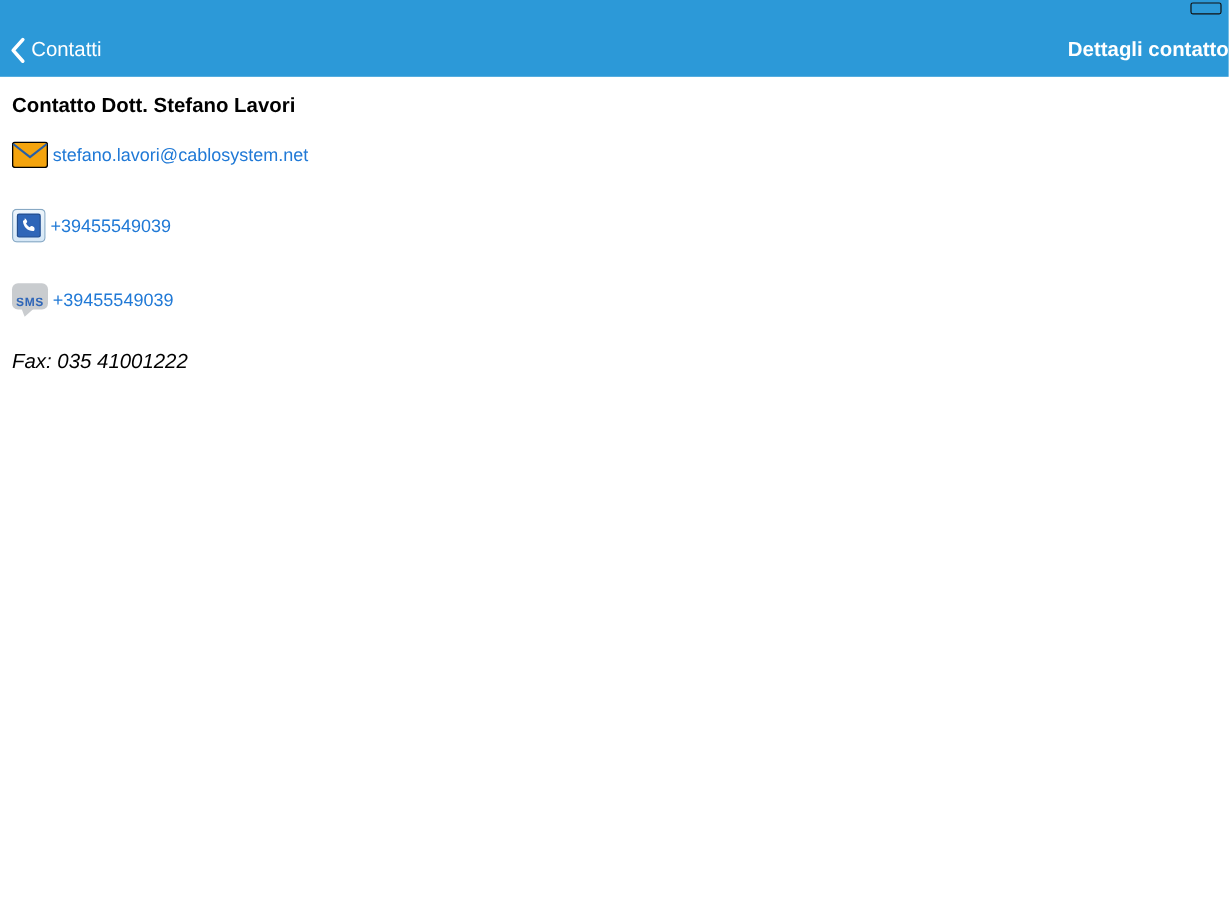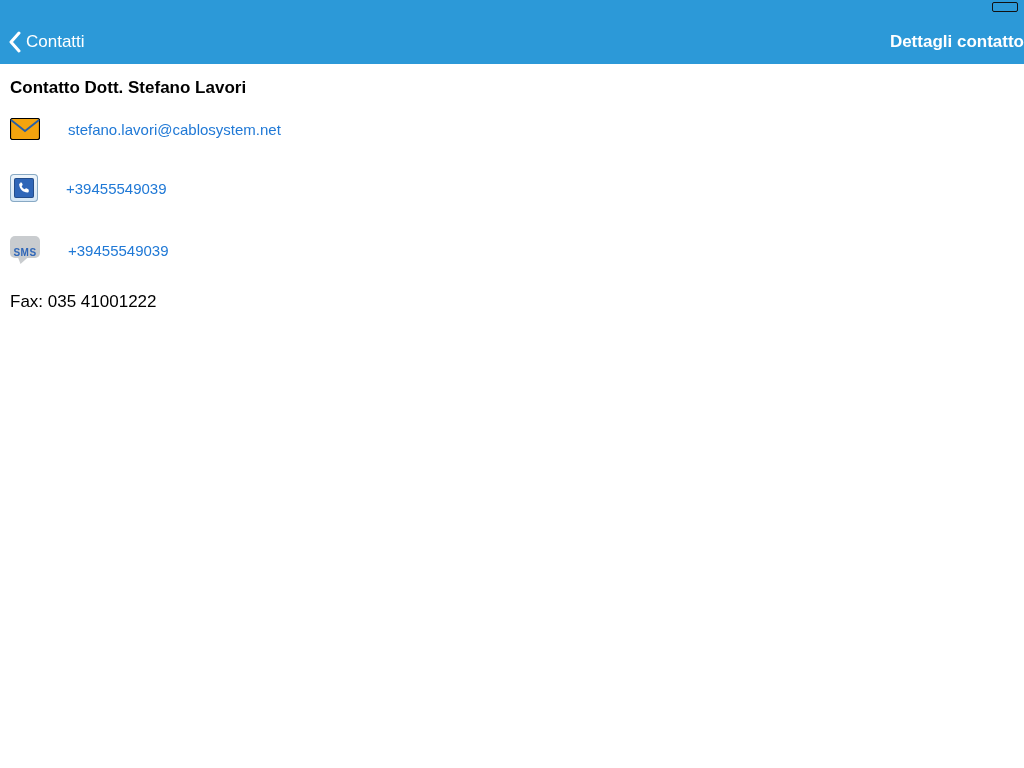--- a/index.html
+++ b/index.html
@@ -5,25 +5,25 @@
   * { box-sizing: border-box; margin: 0; padding: 0; }
   html, body { width: 1024px; height: 768px; font-family: -apple-system, "Helvetica Neue", Helvetica, Arial, sans-serif; background: #fff; color: #000; overflow: hidden; }
   .statusbar { height: 20px; background: #2c99d8; position: relative; }
   .statusbar .right-box { position: absolute; top: 2px; right: 6px; width: 26px; height: 10px; border: 1px solid #111; border-radius: 2px; }
   .navbar { height: 44px; background: #2c99d8; display: flex; align-items: center; position: relative; }
   .back { display: flex; align-items: center; gap: 4px; color: #fff; font-size: 17px; padding-left: 8px; cursor: pointer; }
   .back svg { display: block; }
   .title { position: absolute; left: 0; right: 0; text-align: right; color: #fff; font-weight: 600; font-size: 17px; pointer-events: none; }
   .content { padding: 0 10px; margin-top: 14px; }
   .contact-name { font-weight: 700; font-size: 17px; margin-top: 8px; }
-  .row { display: flex; align-items: center; gap: 28px; margin-top: 24px; }
+  .row { display: flex; align-items: center; gap: 4px; margin-top: 24px; }
   .row.first { margin-top: 20px; }
   .icon-box { width: 30px; height: 22px; display: flex; align-items: center; justify-content: center; }
   .link { color: #2079d6; font-size: 15px; text-decoration: none; cursor: pointer; }
-  .fax { font-size: 17px; margin-top: 28px; }
+  .fax { font-size: 17px; margin-top: 28px; font-style: italic; }
   
   .mail-icon { width: 30px; height: 22px; }
   
   .phone-icon-wrap { width: 28px; height: 28px; border-radius: 4px; background: linear-gradient(#eef5fb, #d5e7f6); box-shadow: inset 0 0 0 1px #88a9c4; display:flex; align-items:center; justify-content:center; }
   .phone-inner { width: 20px; height: 20px; background: #2f66b8; border-radius: 2px; display:flex; align-items:center; justify-content:center; box-shadow: inset 0 0 0 1px rgba(0,0,0,.25); }
   
   .sms-wrap { width: 30px; height: 28px; position: relative; }
   .sms-bubble { width: 30px; height: 22px; background: #c9cccf; border-radius: 5px; display:flex; align-items:flex-end; justify-content:center; position: relative; }
   .sms-bubble::after { content: ""; position: absolute; left: 6px; bottom: -6px; width: 0; height: 0; border-left: 6px solid transparent; border-right: 6px solid transparent; border-top: 8px solid #c9cccf; transform: skewX(-20deg); }
   .sms-text { font-size: 10px; font-weight: 700; color: #2f66b8; letter-spacing: 0.5px; }

